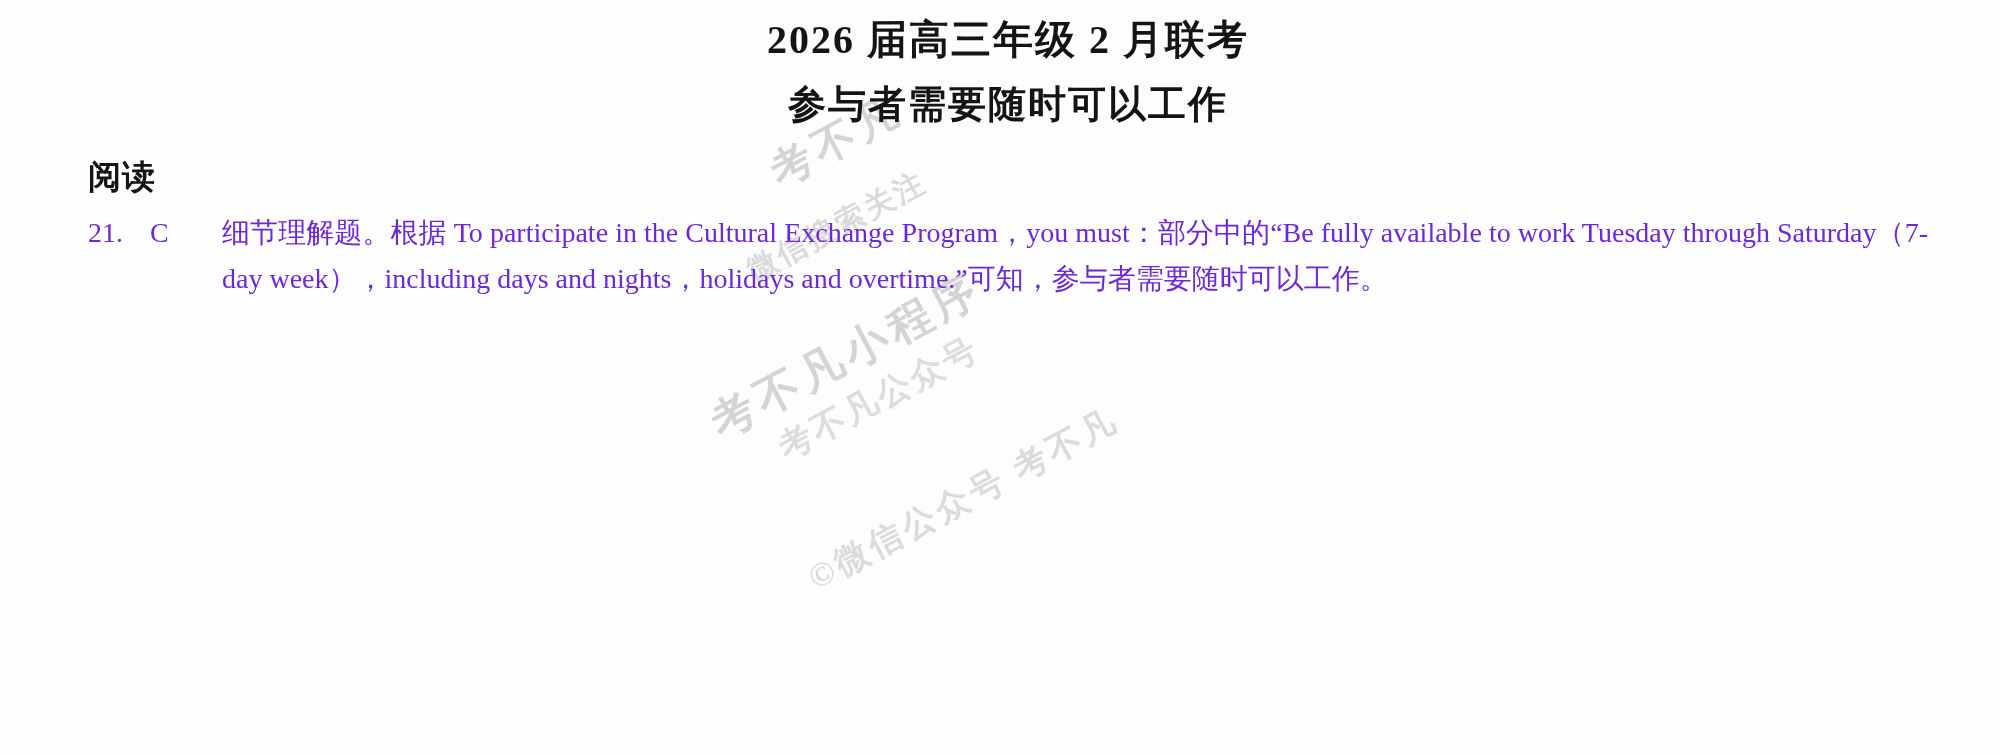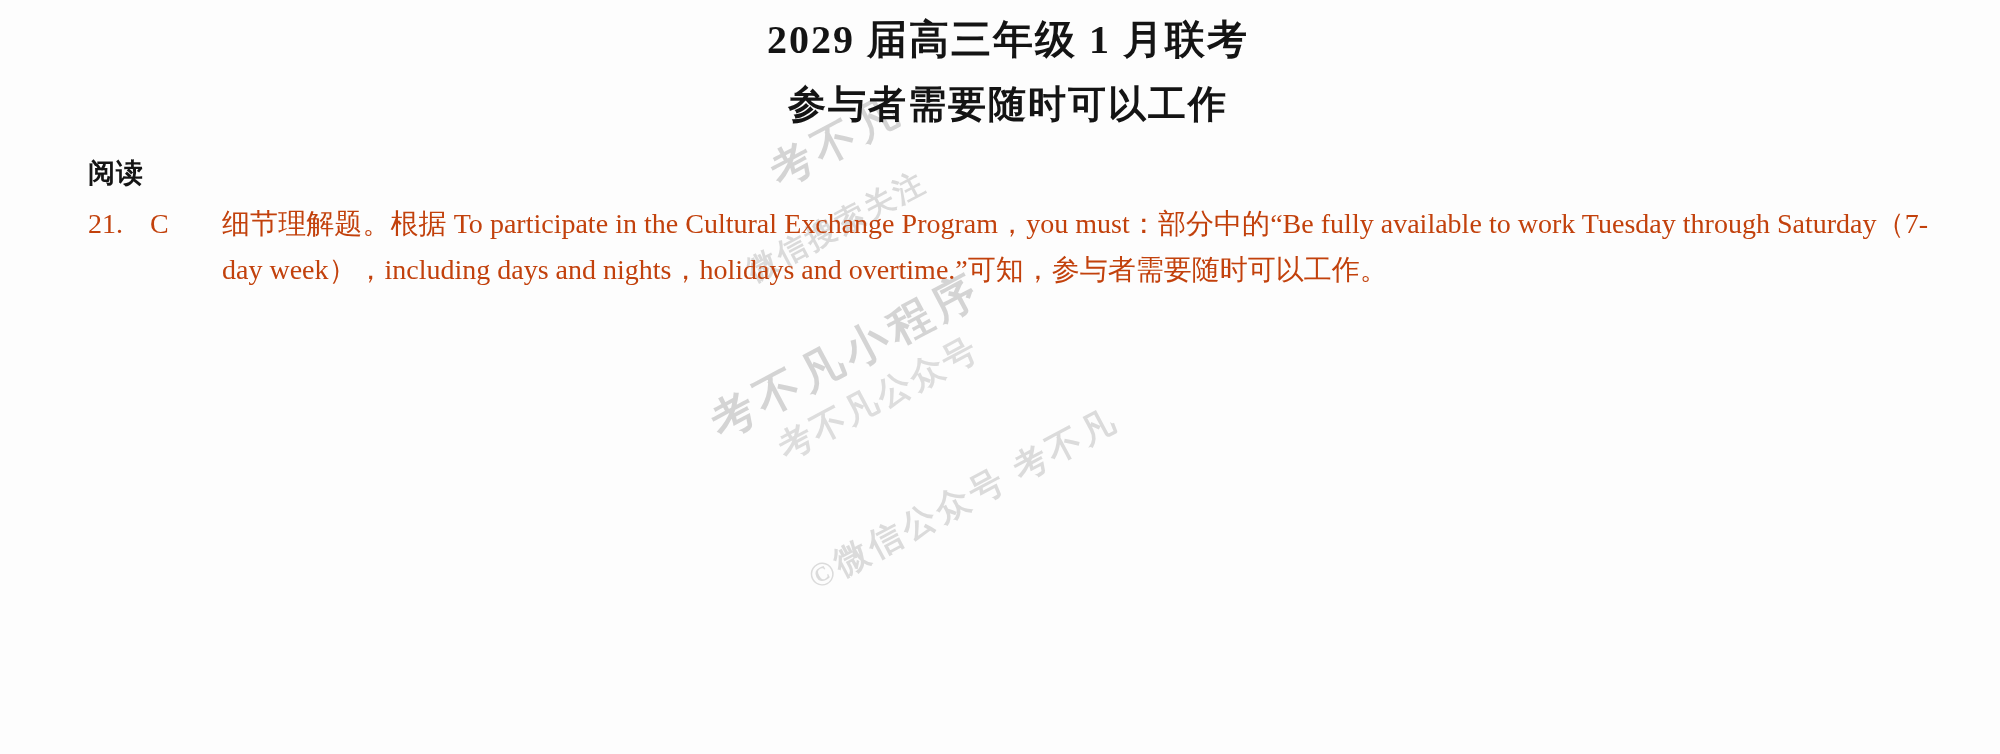--- a/index.html
+++ b/index.html
@@ -49,21 +49,21 @@
     font-family: "Liberation Serif", serif;
     font-size: 38px;
     font-weight: 700;
     letter-spacing: 2px;
     margin-top: 14px;
     line-height: 1.3;
     color: #141414;
   }
   .section-label {
     margin-top: 26px;
-    font-size: 27px;
+    font-size: 33px;
     font-weight: 700;
     letter-spacing: 1px;
     color: #141414;
   }
   .passage-intro {
     margin-top: 12px;
     font-size: 28px;
     font-weight: 700;
     letter-spacing: 0.2px;
     color: #121212;
@@ -71,21 +71,21 @@
   }
   .passage-intro .tag {
     margin-right: 30px;
   }
   .qitem {
     display: flex;
     align-items: flex-start;
     margin-top: 10px;
     font-size: 28px;
     line-height: 1.62;
-    color: #c2410c;
+    color: #6d28d9;
   }
   .qnum {
     flex: 0 0 auto;
     width: 62px;
     text-align: left;
     white-space: nowrap;
   }
   .qans {
     flex: 0 0 auto;
     width: 72px;
@@ -164,21 +164,21 @@
 
   <div class="wm-layer">
     <div class="wm w1">考不凡</div>
     <div class="wm w2">微信搜索关注</div>
     <div class="wm w3">考不凡小程序</div>
     <div class="wm w4">考不凡公众号</div>
     <div class="wm w5">©微信公众号 考不凡</div>
   </div>
 
   <div class="content">
-    <div class="title-main">2029 届高三年级 1 月联考</div>
+    <div class="title-main">2026 届高三年级 2 月联考</div>
     <div class="title-sub">参与者需要随时可以工作</div>
 
     <div class="section-label">阅读</div>
 
 
     <div class="qitem">
       <span class="qnum">21.</span>
       <span class="qans">C</span>
       <span class="qbody">细节理解题。根据 To participate in the Cultural Exchange Program，you must：部分中的“Be fully available to work Tuesday through Saturday（7-day week），including days and nights，holidays and overtime.”可知，参与者需要随时可以工作。</span>
     </div>

